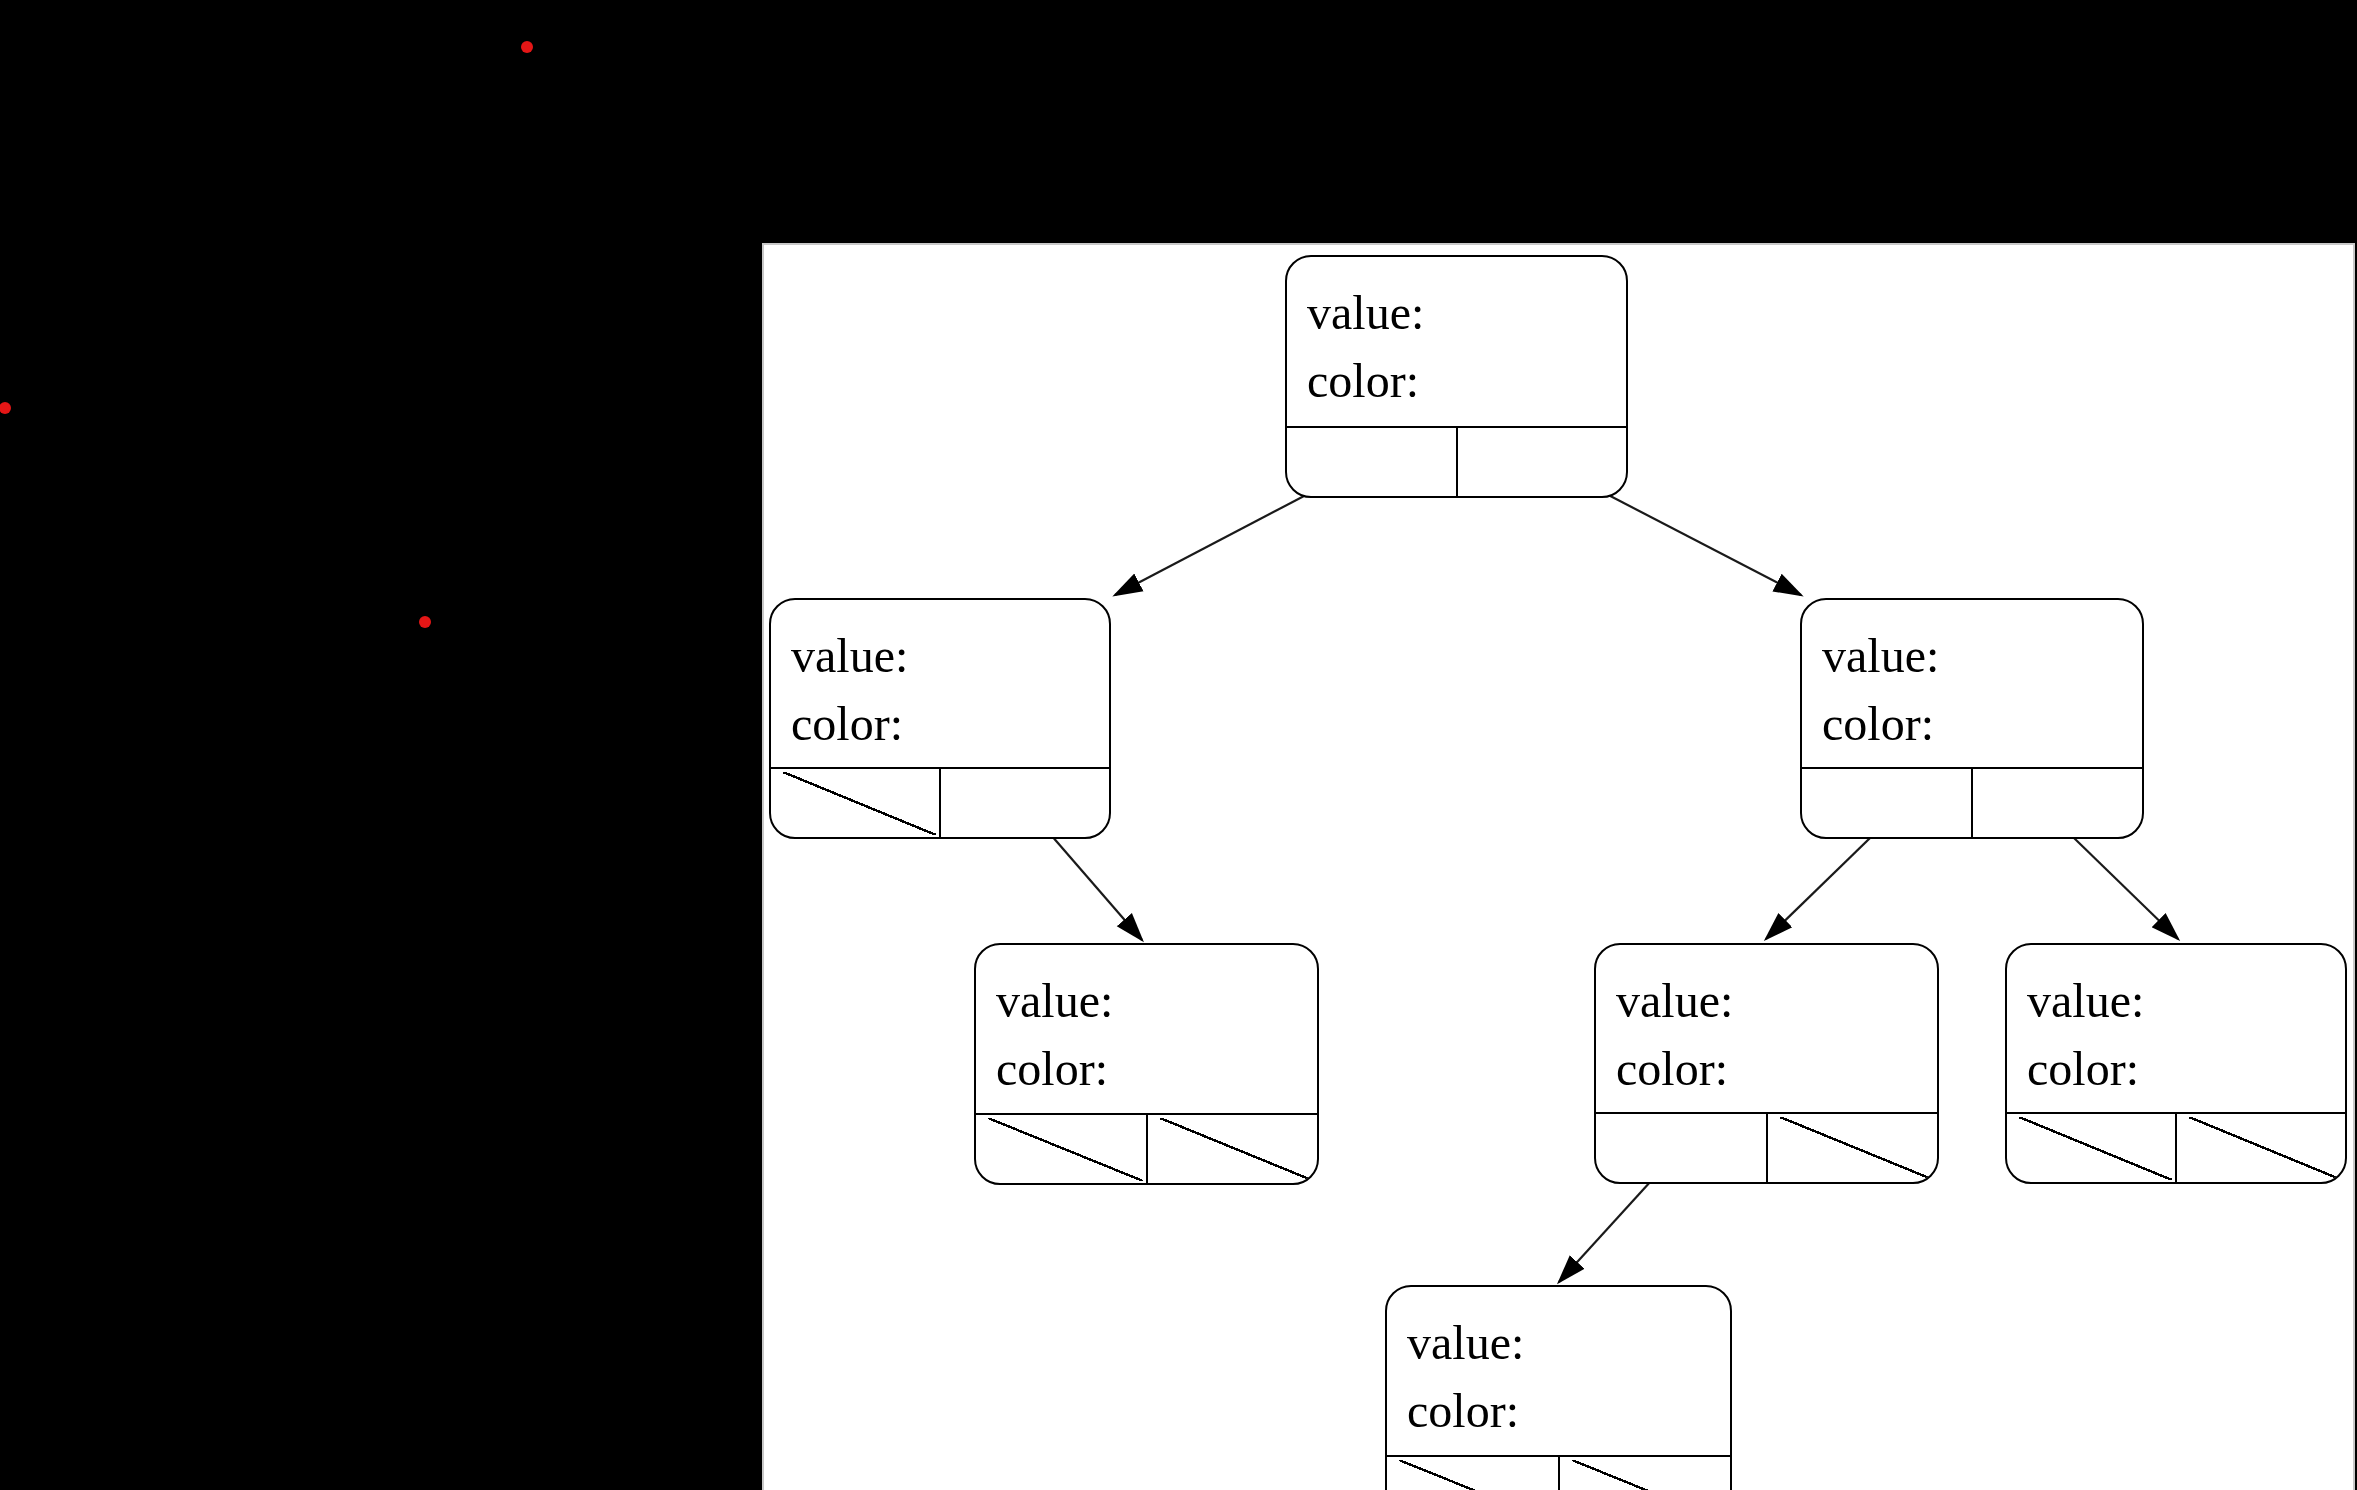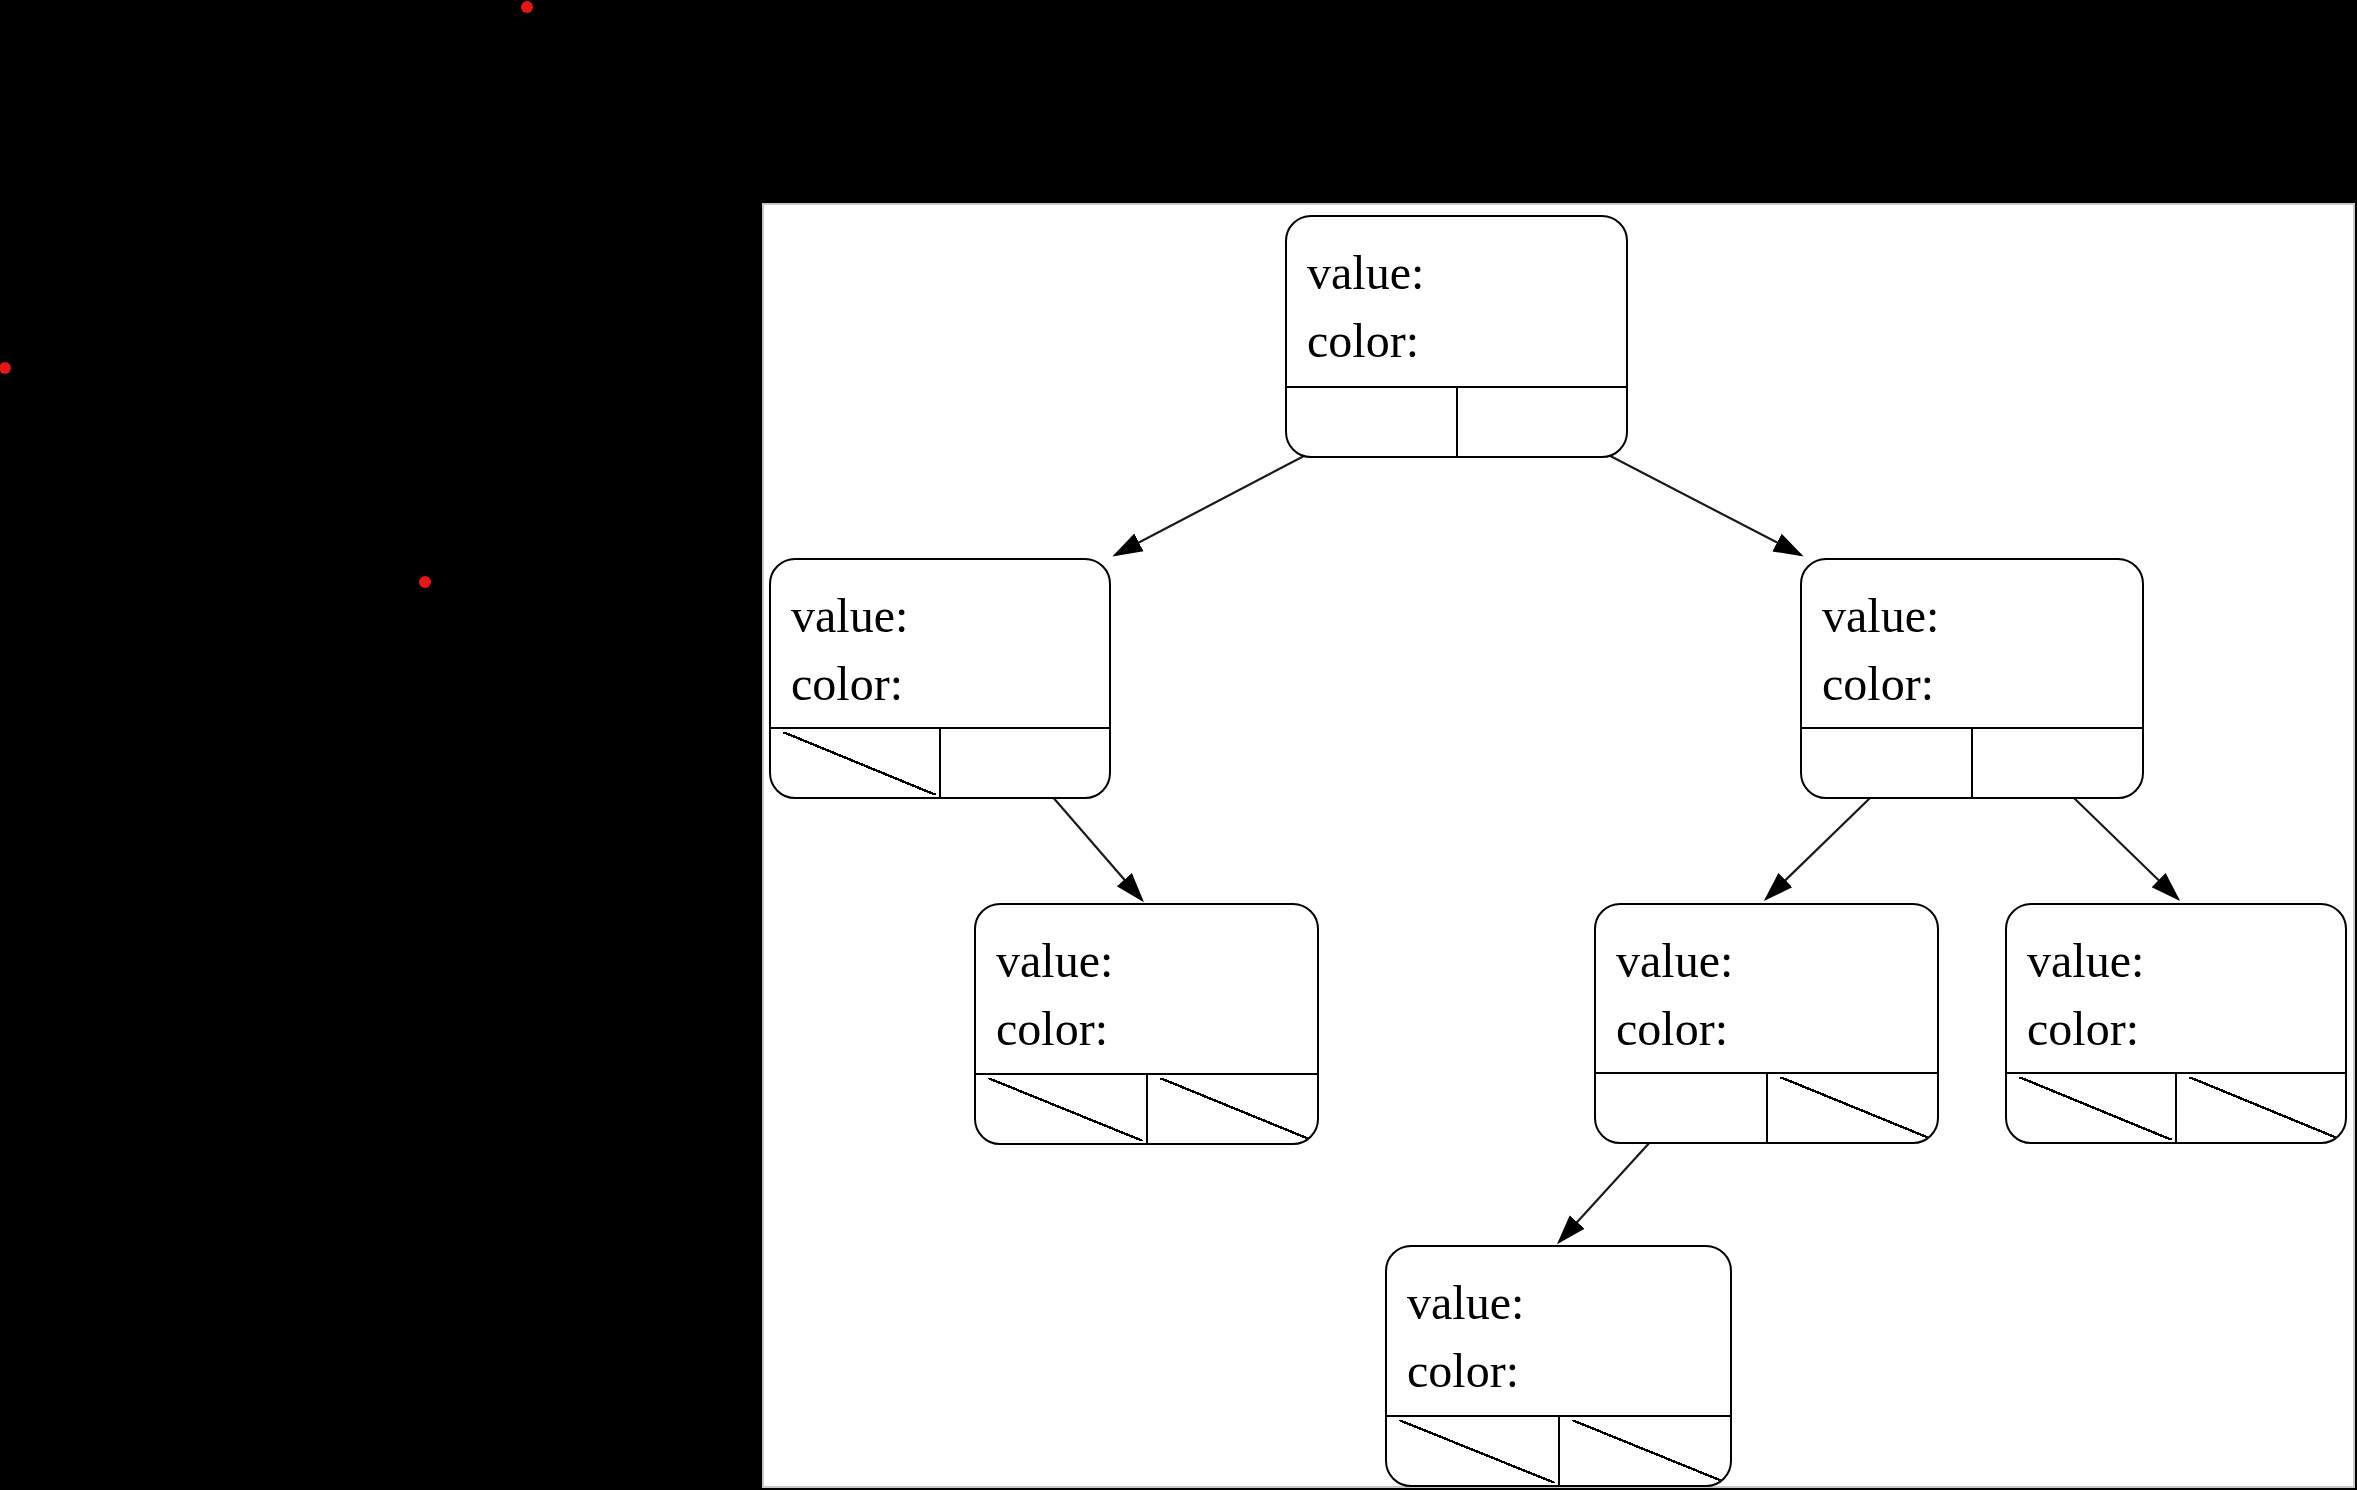--- a/index.html
+++ b/index.html
@@ -1,18 +1,18 @@
 <!DOCTYPE html>
 <html><head>
 <meta charset="utf-8">
 <style>
   html,body{margin:0;padding:0;background:#000;}
   body{width:2357px;height:1490px;position:relative;overflow:hidden;
        font-family:"Liberation Serif","DejaVu Serif",serif;}
-  .screen{position:absolute;inset:0;}
+  .screen{position:absolute;inset:0;margin-top:40px;}
   .dot{position:absolute;width:12px;height:12px;border-radius:50%;}
   .panel{position:absolute;left:762px;top:203px;width:1593px;height:1285px;
          box-sizing:border-box;background:#fff;border:2px solid #c8c8c8;}
   .edges{position:absolute;left:0;top:0;width:100%;height:100%;pointer-events:none;}
   .node{position:absolute;background:#fff;border:2.4px solid #000;
         border-radius:26px;box-sizing:border-box;overflow:hidden;}
   .fields{position:absolute;left:20px;top:22px;right:8px;
           font-size:48px;line-height:68px;color:#000;}
   .cells{position:absolute;left:0;right:0;bottom:0;height:70px;
          box-sizing:border-box;border-top:2.4px solid #000;display:flex;}

